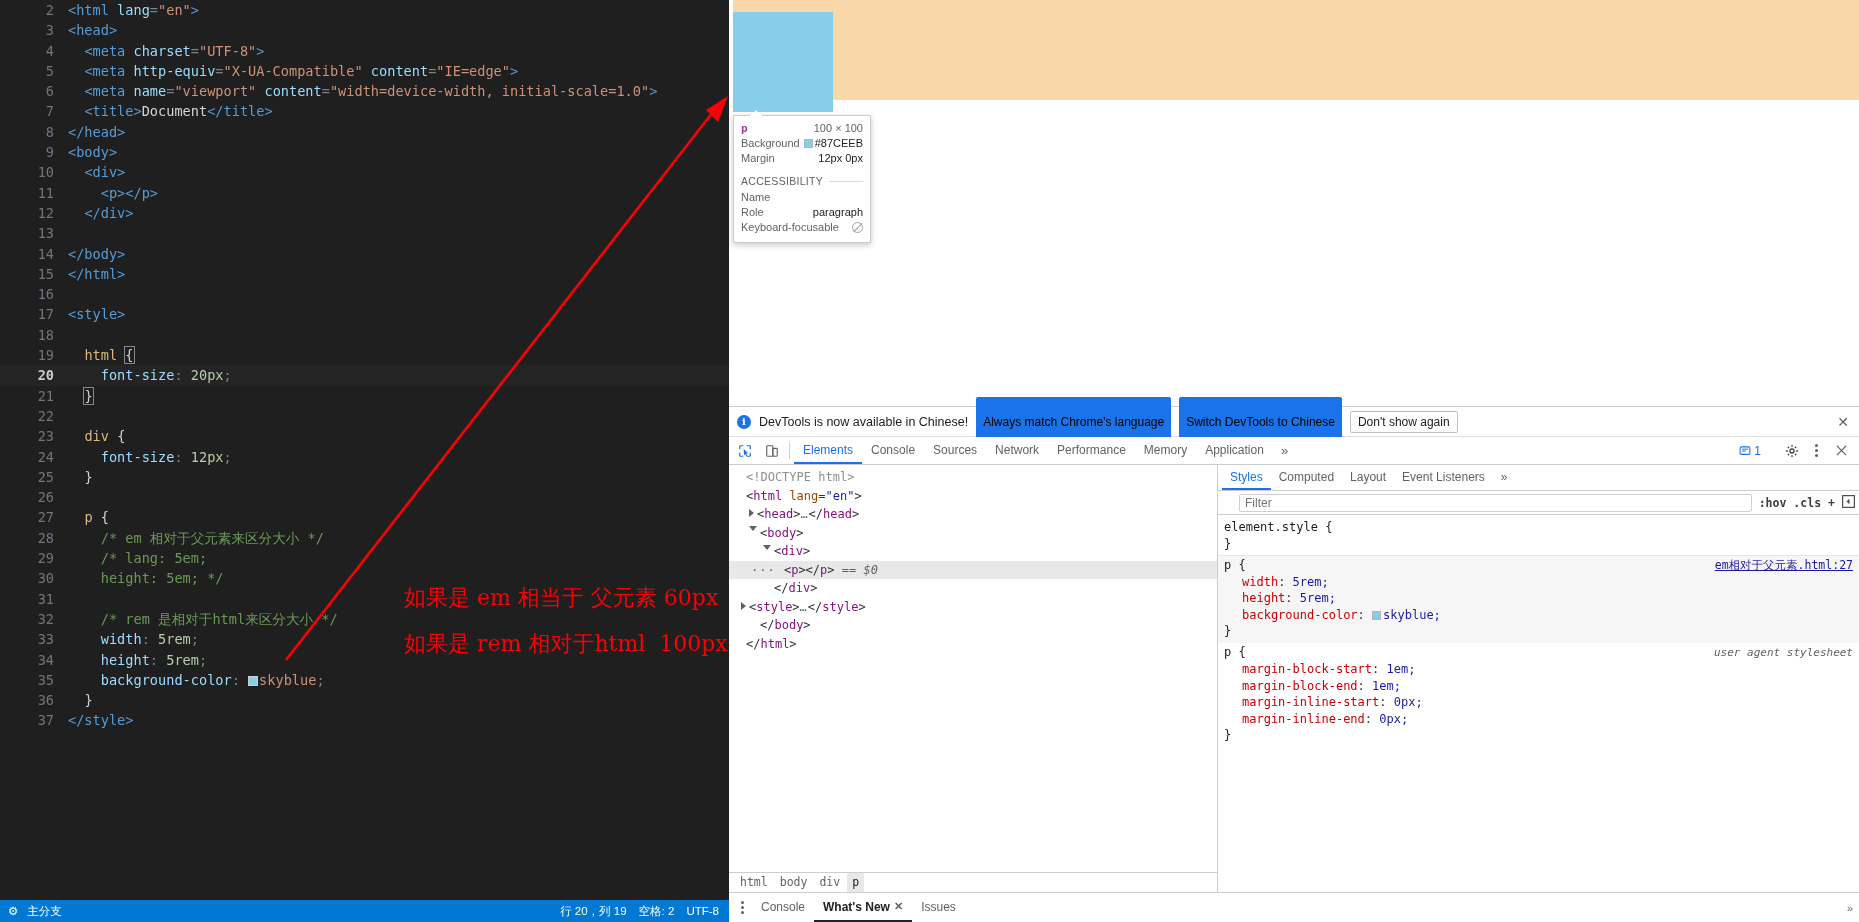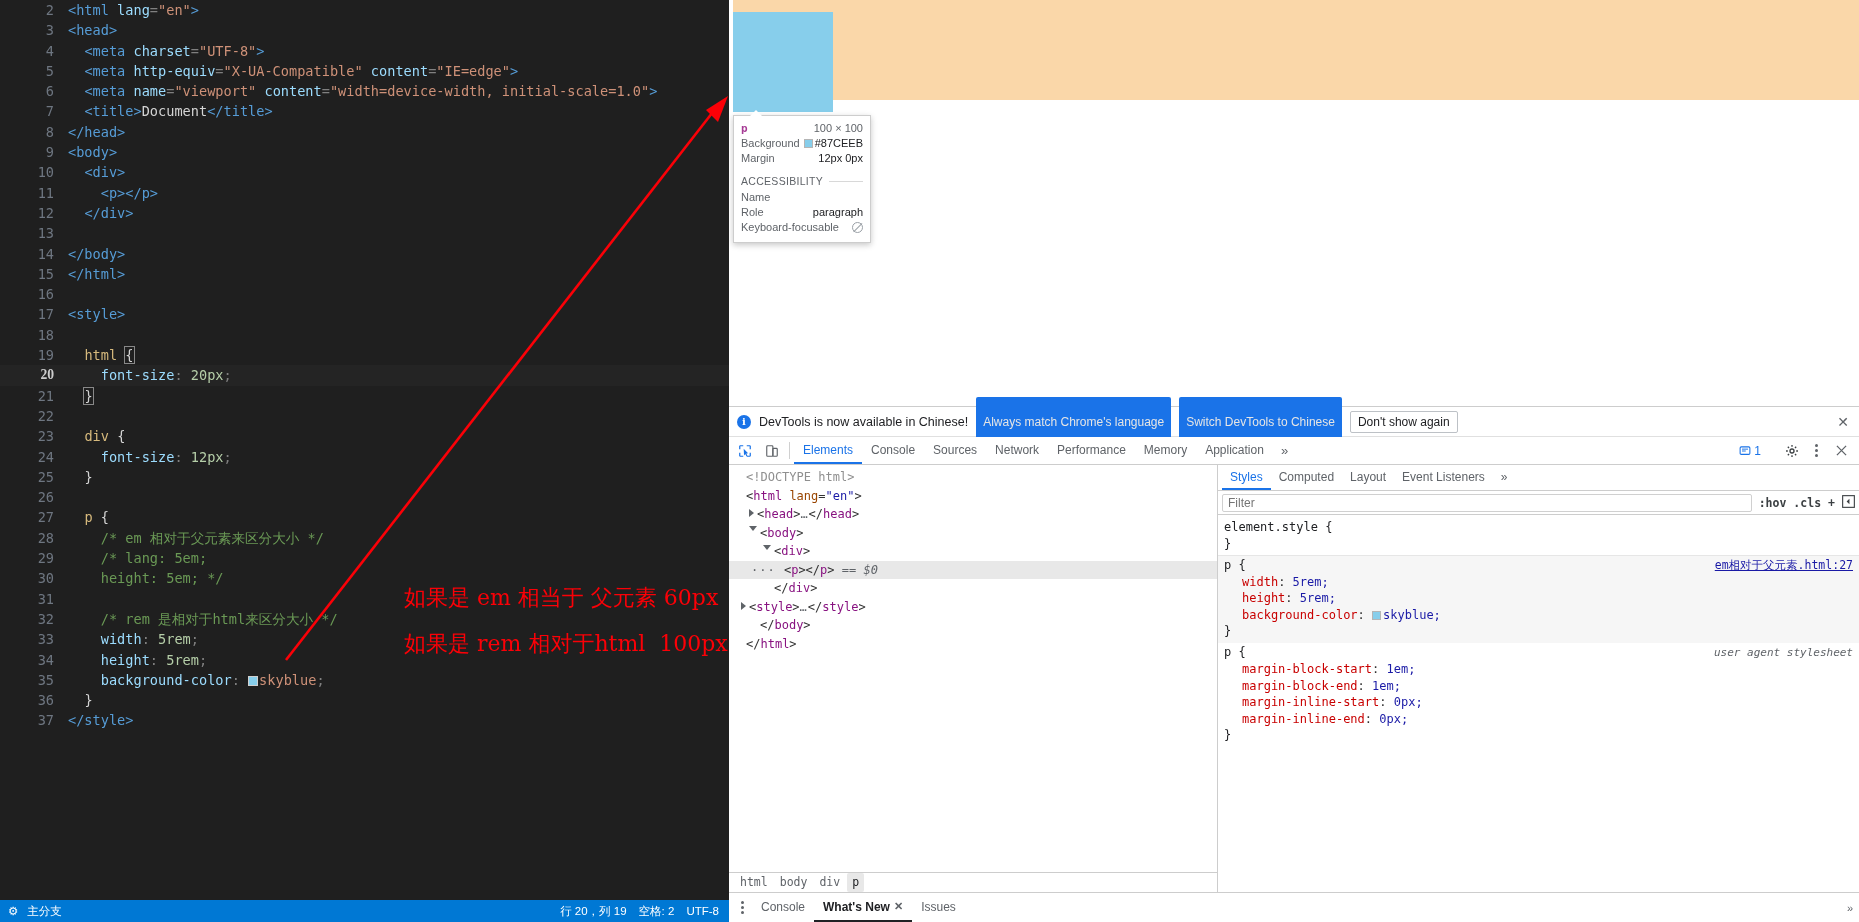--- a/index.html
+++ b/index.html
@@ -33,21 +33,21 @@
     white-space: pre;
     padding-left: 68px;
   }
   .cline.active { background: #242424; }
   .cline .ln {
     position: absolute; left: 0; top: 0;
     width: 54px; text-align: right;
     color: #6e7681;
     font-size: 13.6px;
   }
-  .cline.active .ln { color: #cccccc; font-weight: bold; font-family: Liberation Serif, serif; }
+  .cline.active .ln { color: #cccccc; font-weight: bold; }
 
   
   .t-tag      { color: #569cd6; }
   .t-punct    { color: #808080; }
   .t-attr     { color: #9cdcfe; }
   .t-str      { color: #ce9178; }
   .t-text     { color: #d4d4d4; }
   .t-sel      { color: #d7ba7d; }
   .t-prop     { color: #9cdcfe; }
   .t-val      { color: #b5cea8; }
@@ -178,21 +178,21 @@
   }
   .info-icon {
     width: 14px; height: 14px; border-radius: 50%;
     background: #1a73e8; color: #fff;
     font-size: 10px; font-weight: bold;
     display: flex; align-items: center; justify-content: center;
     font-family: "DejaVu Serif", serif;
   }
   .notice-text { font-size: 12.5px; color: #202124; }
   .btn-primary {
-    background: #1a73e8; color: #e5e5e5;
+    background: #1a73e8; color: #000000;
     border: none; border-radius: 2px;
     font-size: 12px; padding: 18px 7px;
     font-family: "Liberation Sans", sans-serif;
     cursor: pointer; white-space: nowrap;
   }
   .btn-plain {
     background: #ffffff; color: #202124;
     border: 1px solid #bdc1c6; border-radius: 2px;
     font-size: 12px; padding: 3px 7px;
     font-family: "Liberation Sans", sans-serif;
@@ -293,21 +293,21 @@
     height: 24px; min-height: 24px;
     display: flex; align-items: center;
     border-bottom: 1px solid #cdcdcd;
     padding: 0 4px; gap: 7px;
   }
   .filter-input {
     flex: 1; height: 18px;
     border: 1px solid #d0d0d0; border-radius: 2px;
     font-size: 12px; padding: 0 5px; color: #202124;
     font-family: "Liberation Sans", sans-serif;
-    background: #fff; min-width: 0;
+    background: #fff; min-width: 0; margin-left: 17px;
   }
   .filter-input::placeholder { color: #757575; }
   .fbtn {
     font-family: "DejaVu Sans Mono", monospace;
     font-size: 11.5px; font-weight: bold; color: #3c4043;
     cursor: pointer; white-space: nowrap;
   }
 
   .styles-content {
     flex: 1; overflow: hidden;

